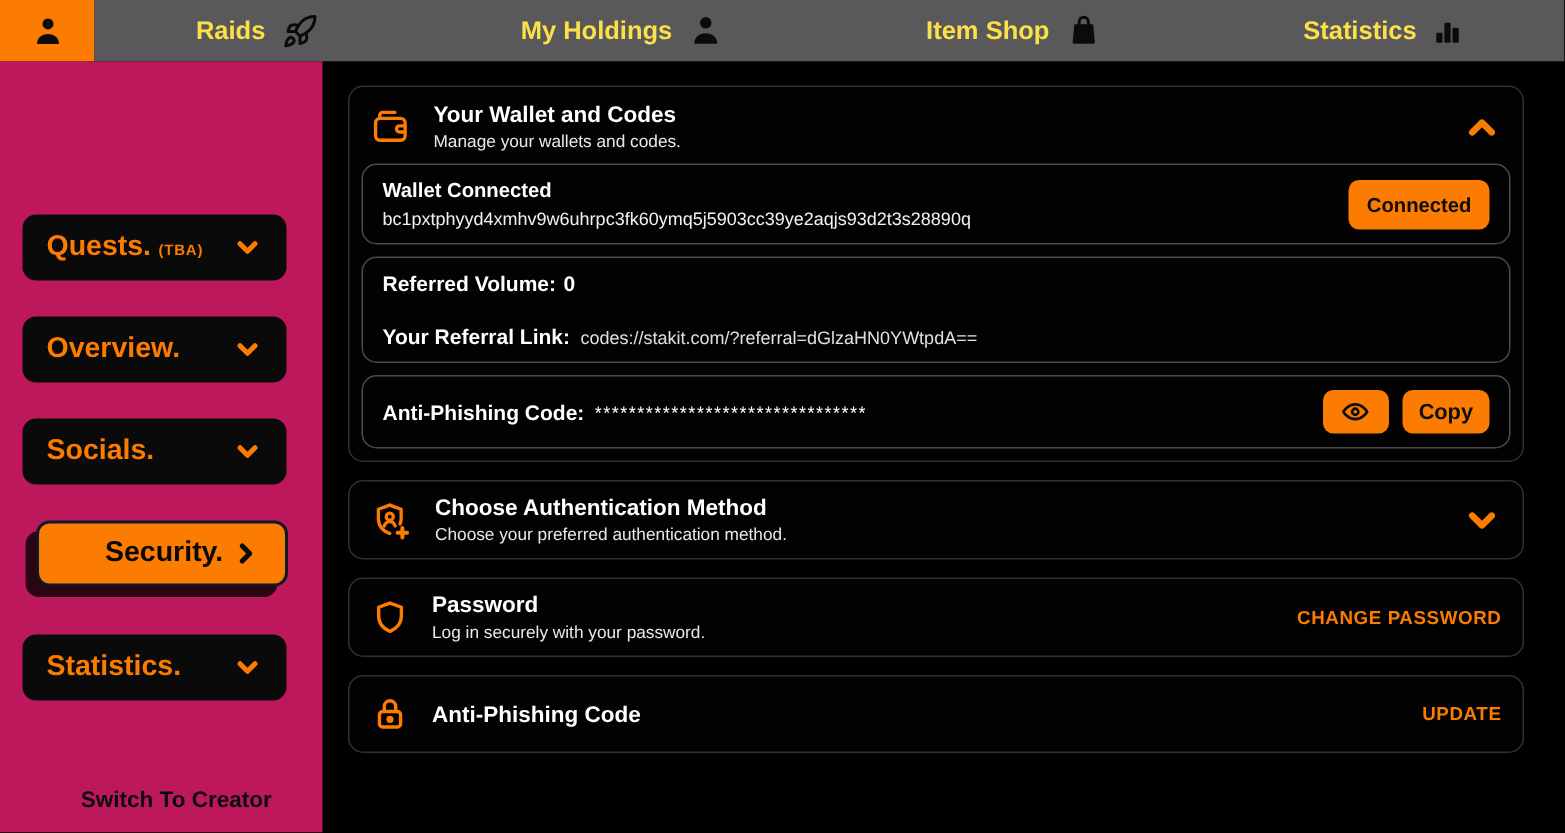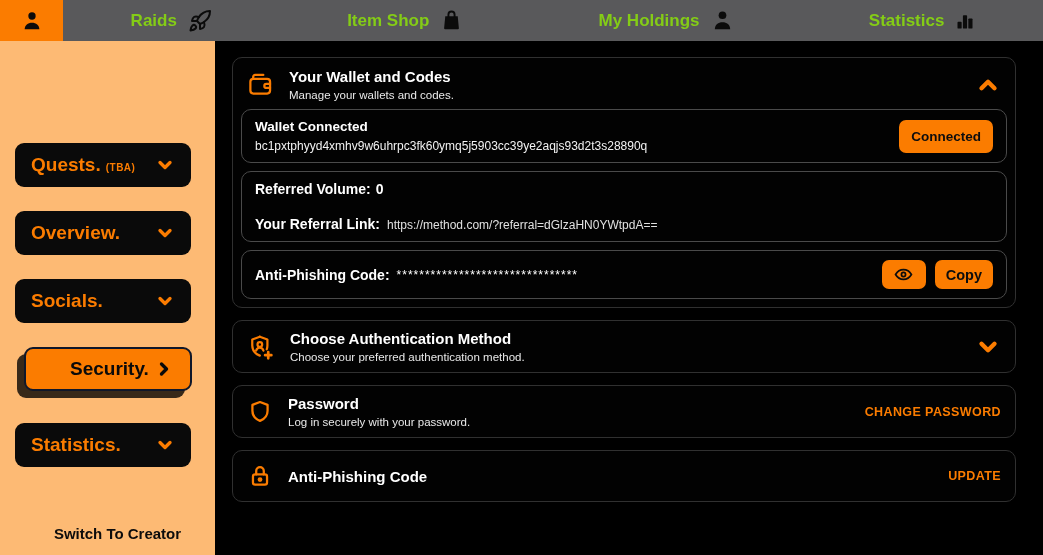--- a/index.html
+++ b/index.html
@@ -14,26 +14,26 @@
   .avatar-box {
     width:63px; background:#FB7C00; display:flex;
     align-items:center; justify-content:center; cursor:pointer;
   }
   .topnav {
     flex:1; background:#59595B; display:flex;
     align-items:center; justify-content:space-around;
   }
   .nav-item {
     display:flex; align-items:center; gap:11px;
-    color:#84cc16; font-weight:700; font-size:17px; cursor:pointer;
+    color:#fde047; font-weight:700; font-size:17px; cursor:pointer;
   }
   
   .main-row { flex:1; display:flex; min-height:0; }
   .sidebar {
-    width:215px; flex-shrink:0; background:#fdba74; position:relative;
+    width:215px; flex-shrink:0; background:#be185d; position:relative;
   }
   .side-buttons { padding-top:102px; display:flex; flex-direction:column; }
   .side-btn {
     margin:0 0 24px 15px; width:176px; height:44px;
     background:#0a0a0a; border:none; border-radius:9px;
     display:flex; align-items:center; justify-content:space-between;
     padding:0 16px; color:#FB7C00; font-weight:700; font-size:19px;
     font-family:"Liberation Sans", sans-serif; cursor:pointer;
   }
   .side-btn .lbl { display:flex; align-items:baseline; gap:5px; }
@@ -105,34 +105,34 @@
       <span class="icon">
         <svg width="24" height="24" viewBox="0 0 24 24" fill="none" stroke="#0b0b0b" stroke-width="2" stroke-linecap="round" stroke-linejoin="round">
             <path d="M4.5 16.5c-1.5 1.26-2 5-2 5s3.74-.5 5-2c.71-.84.7-2.13-.09-2.91a2.18 2.18 0 0 0-2.91-.09z"></path>
             <path d="M12 15l-3-3a22 22 0 0 1 2-3.95A12.88 12.88 0 0 1 22 2c0 2.72-.78 7.5-6 11a22.35 22.35 0 0 1-4 2z"></path>
             <path d="M9 12H4s.55-3.03 2-4c1.62-1.08 5 0 5 0"></path>
             <path d="M12 15v5s3.03-.55 4-2c1.08-1.62 0-5 0-5"></path>
           </svg>
       </span>
     </div>
     <div class="nav-item">
+      <span>My Holdings</span>
+      <span class="icon">
+        <svg width="23" height="23" viewBox="0 0 24 24">
+            <circle cx="12" cy="6.5" r="4" fill="#0b0b0b"></circle>
+            <path d="M4 21c0-4.4 3.6-7.2 8-7.2s8 2.8 8 7.2z" fill="#0b0b0b"></path>
+          </svg>
+      </span>
+    </div>
+    <div class="nav-item">
       <span>Item Shop</span>
       <span class="icon">
         <svg width="23" height="23" viewBox="0 0 24 24">
             <path d="M5.5 7.5h13l1.2 12.5a1 1 0 0 1-1 1H5.3a1 1 0 0 1-1-1z" fill="#0b0b0b"></path>
             <path d="M8.8 9V5.8a3.2 3.2 0 0 1 6.4 0V9" fill="none" stroke="#0b0b0b" stroke-width="2"></path>
-          </svg>
-      </span>
-    </div>
-    <div class="nav-item">
-      <span>My Holdings</span>
-      <span class="icon">
-        <svg width="23" height="23" viewBox="0 0 24 24">
-            <circle cx="12" cy="6.5" r="4" fill="#0b0b0b"></circle>
-            <path d="M4 21c0-4.4 3.6-7.2 8-7.2s8 2.8 8 7.2z" fill="#0b0b0b"></path>
           </svg>
       </span>
     </div>
     <div class="nav-item">
       <span>Statistics</span>
       <span class="icon">
         <svg width="20" height="20" viewBox="0 0 24 24">
             <rect x="3" y="13" width="5" height="8" rx="1" fill="#0b0b0b"></rect>
             <rect x="9.5" y="5" width="5" height="16" rx="1" fill="#0b0b0b"></rect>
             <rect x="16" y="9" width="5" height="12" rx="1" fill="#0b0b0b"></rect>
@@ -229,21 +229,21 @@
           <div class="wallet-addr">bc1pxtphyyd4xmhv9w6uhrpc3fk60ymq5j5903cc39ye2aqjs93d2t3s28890q</div>
         </div>
         <button class="btn-orange connected-btn">Connected</button>
       </div>
 
       <div class="inner-box">
         <div class="ref-line">
           <span>Referred Volume:</span><span class="ref-val">0</span>
         </div>
         <div class="ref-line">
-          <span>Your Referral Link:</span><span class="ref-link">https://method.com/?referral=dGlzaHN0YWtpdA==</span>
+          <span>Your Referral Link:</span><span class="ref-link">codes://stakit.com/?referral=dGlzaHN0YWtpdA==</span>
         </div>
       </div>
 
       <div class="inner-box row-flex">
         <span class="ref-line">Anti-Phishing Code:</span>
         <span class="masked">********************************</span>
         <button class="btn-orange eye-btn">
           <span class="icon">
             <svg width="19" height="19" viewBox="0 0 24 24" fill="none" stroke="#0d0d0d" stroke-width="2.2">
                 <path d="M2 12s3.6-6.2 10-6.2S22 12 22 12s-3.6 6.2-10 6.2S2 12 2 12z"></path>

